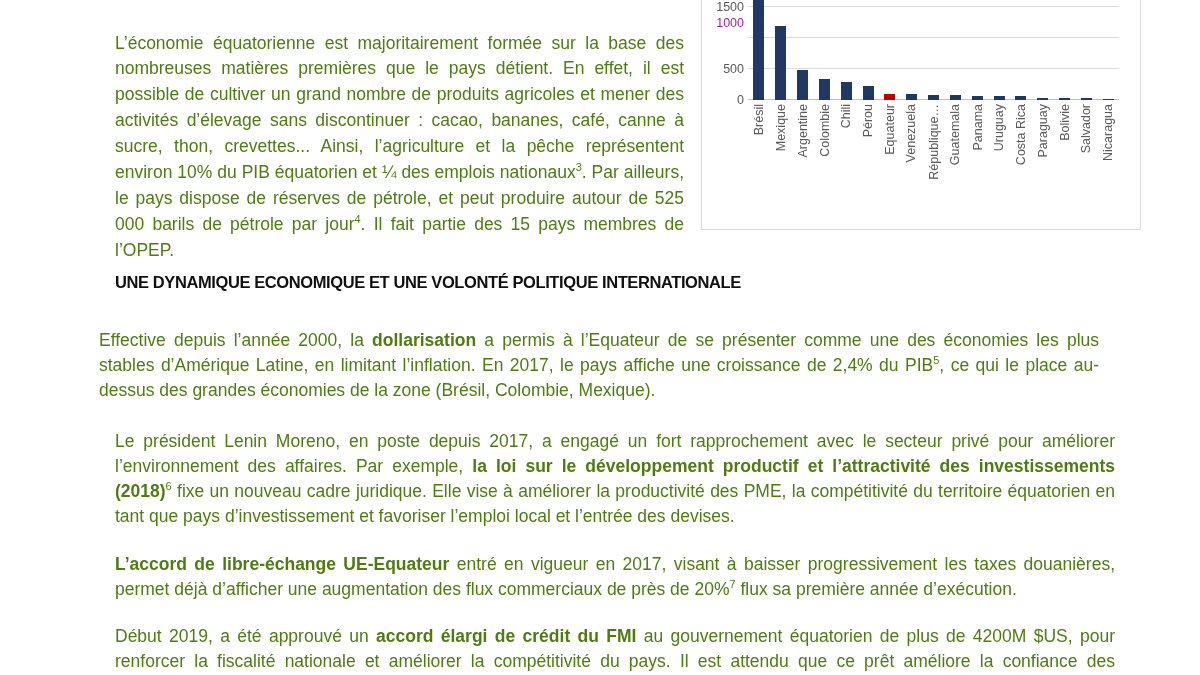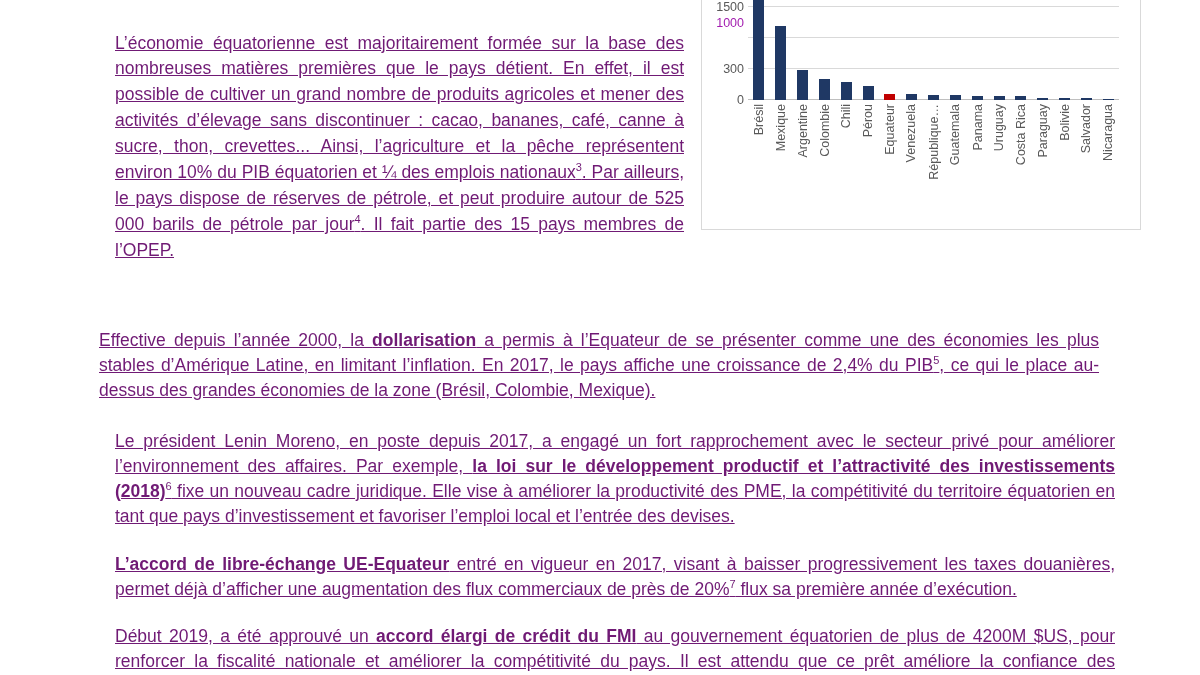--- a/index.html
+++ b/index.html
@@ -10,22 +10,21 @@
     overflow: hidden;
     background: #ffffff;
     font-family: "Liberation Sans", sans-serif;
     color: #1f1f1f;
   }
   .body-par {
     position: absolute;
     text-align: justify;
     font-size: 17.5px;
     line-height: 25px;
-    color: #701a75;
-    text-decoration: underline;
+    color: #4d7c0f;
   }
   .body-par sup { font-size: 11px; line-height: 0; }
   .intro {
     left: 115px; top: 13px; width: 569px;
     line-height: 25.9px;
   }
   .heading {
     position: absolute;
     left: 115px; top: 259px; width: 1000px;
     font-weight: bold;
@@ -170,21 +169,21 @@
           <div class="slot">
             <div class="bar" style="height: 1.55px; background: rgb(31, 56, 100);"></div>
           </div>
           <div class="slot">
             <div class="bar" style="height: 0.744px; background: rgb(31, 56, 100);"></div>
           </div>
         </div>
     </div>
     <div class="yaxis">
         <div class="ytick" style="bottom: -9px; color: rgb(89, 89, 89);">0</div>
-        <div class="ytick" style="bottom: 22px; color: rgb(89, 89, 89);">300</div>
+        <div class="ytick" style="bottom: 22px; color: rgb(89, 89, 89);">500</div>
         <div class="ytick" style="bottom: 68px; color: #a21caf;">1000</div>
         <div class="ytick" style="bottom: 84px; color: rgb(89, 89, 89);">1500</div>
       </div>
     <div class="xlabels">
         <div class="xslot">
           <span class="xlabel" style="color: rgb(89, 89, 89);">Brésil</span>
         </div>
         <div class="xslot">
           <span class="xlabel" style="color: rgb(89, 89, 89);">Mexique</span>
         </div>
@@ -229,20 +228,21 @@
         </div>
         <div class="xslot">
           <span class="xlabel" style="color: rgb(89, 89, 89);">Salvador</span>
         </div>
         <div class="xslot">
           <span class="xlabel" style="color: rgb(89, 89, 89);">Nicaragua</span>
         </div>
       </div>
   </div>
 
+  <h2 class="heading">UNE DYNAMIQUE ECONOMIQUE ET UNE VOLONTÉ POLITIQUE INTERNATIONALE</h2>
 
   <p class="body-par p-dollar"><span>Effective depuis l’année 2000, la </span><span style="font-weight: bold;">dollarisation</span><span> a permis à l’Equateur de se présenter comme une des économies les plus stables d’Amérique Latine, en limitant l’inflation. En 2017, le pays affiche une croissance de 2,4% du PIB</span><sup>5</sup><span>, ce qui le place au-dessus des grandes économies de la zone (Brésil, Colombie, Mexique).</span></p>
 
   <p class="body-par p-moreno"><span>Le président Lenin Moreno, en poste depuis 2017, a engagé un fort rapprochement avec le secteur privé pour améliorer l’environnement des affaires. Par exemple, </span><span style="font-weight: bold;">la loi sur le développement productif et l’attractivité des investissements (2018)</span><sup>6</sup><span> fixe un nouveau cadre juridique. Elle vise à améliorer la productivité des PME, la compétitivité du territoire équatorien en tant que pays d’investissement et favoriser l’emploi local et l’entrée des devises.</span></p>
 
   <p class="body-par p-ue"><span style="font-weight: bold;">L’accord de libre-échange UE-Equateur</span><span> entré en vigueur en 2017, visant à baisser progressivement les taxes douanières, permet déjà d’afficher une augmentation des flux commerciaux de près de 20%</span><sup>7</sup><span> flux sa première année d’exécution.</span></p>
 
   <p class="body-par p-fmi"><span>Début 2019, a été approuvé un </span><span style="font-weight: bold;">accord élargi de crédit du FMI</span><span> au gouvernement équatorien de plus de 4200M $US, pour renforcer la fiscalité nationale et améliorer la compétitivité du pays. Il est attendu que ce prêt améliore la confiance des investisseurs étrangers pour le cadre des affaires équatorien</span><sup>8</sup></p>
 
 </div>

